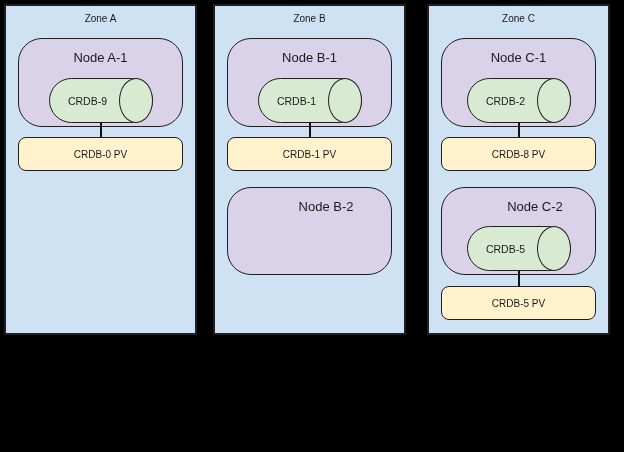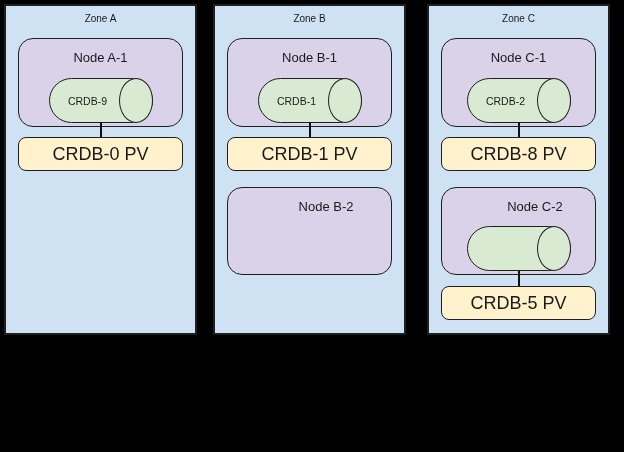--- a/index.html
+++ b/index.html
@@ -37,21 +37,21 @@
     font-size: 10px;
     color: #1a1a1a;
   }
 
   .node {
     position: absolute;
     left: 12px;
     right: 12px;
     background: var(--node-fill, #d9d2e9);
     border: 1px solid var(--shape-border, #1f1f1f);
-    border-radius: 15px;
+    border-radius: 24px;
     box-sizing: border-box;
   }
   .g1 { top: 32px;  height: 89px; }
   .g2 { top: 181px; height: 88px; padding-left: 33px; }
 
   .node-title {
     margin-top: 11px;
     text-align: center;
     font-size: 13px;
     color: #1a1a1a;
@@ -108,21 +108,21 @@
     left: 12px;
     right: 12px;
     height: 34px;
     background: var(--pv-fill, #fff2cc);
     border: 1px solid var(--shape-border, #1f1f1f);
     border-radius: 8px;
     box-sizing: border-box;
     display: flex;
     align-items: center;
     justify-content: center;
-    font-size: 18px;
+    font-size: 10px;
     color: #1a1a1a;
   }
   .p1 { top: 131px; }
   .p2 { top: 280px; }
 </style>
 </head>
 <body>
 
 <div class="stage">
 
@@ -174,20 +174,21 @@
     </div>
     <div class="connector c1"></div>
     <div class="pv p1">
       <span>CRDB-8 PV</span>
     </div>
 
     <div class="node g2">
       <div class="node-title">Node C-2</div>
       <div class="disk">
         <div class="disk-cap"></div>
+        <span class="disk-label">CRDB-5</span>
       </div>
     </div>
     <div class="connector c2"></div>
     <div class="pv p2">
       <span>CRDB-5 PV</span>
     </div>
   </section>
 
 </div>
 

